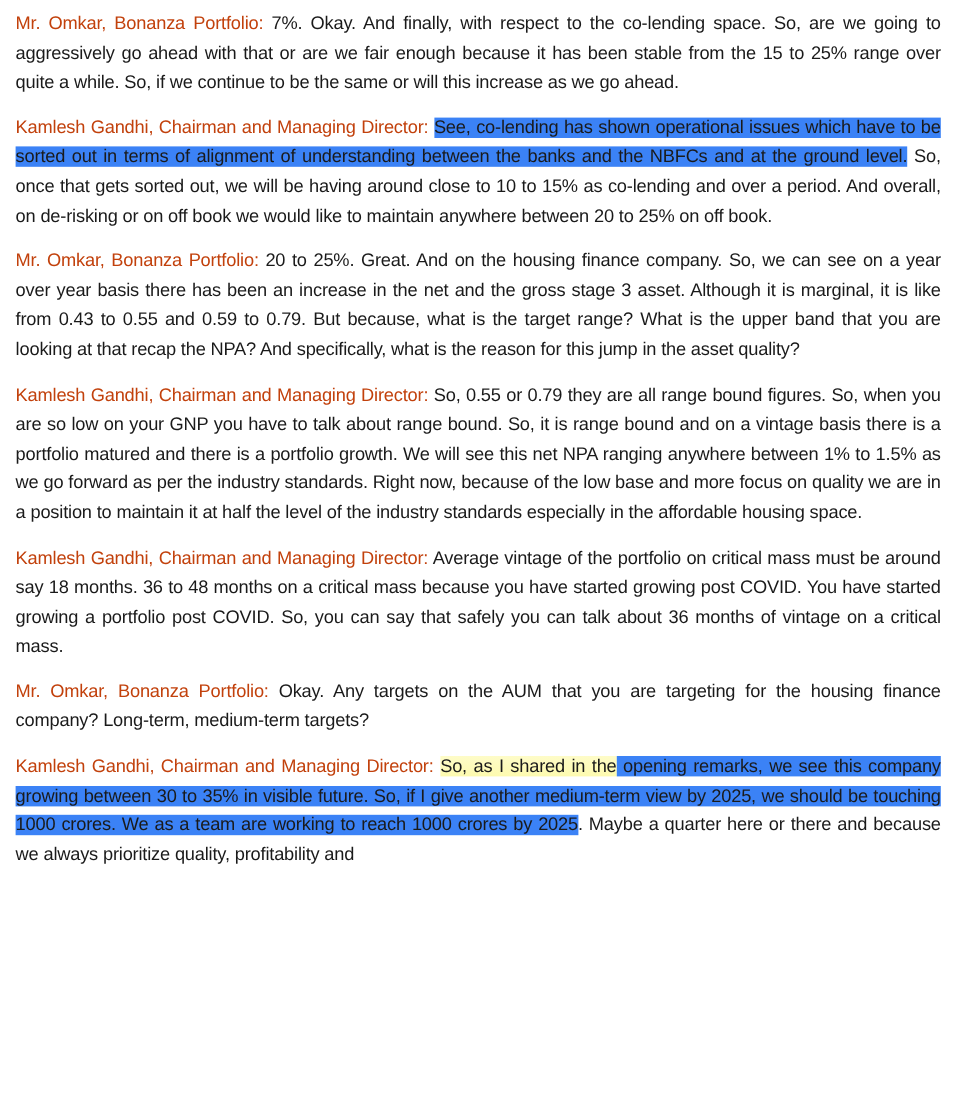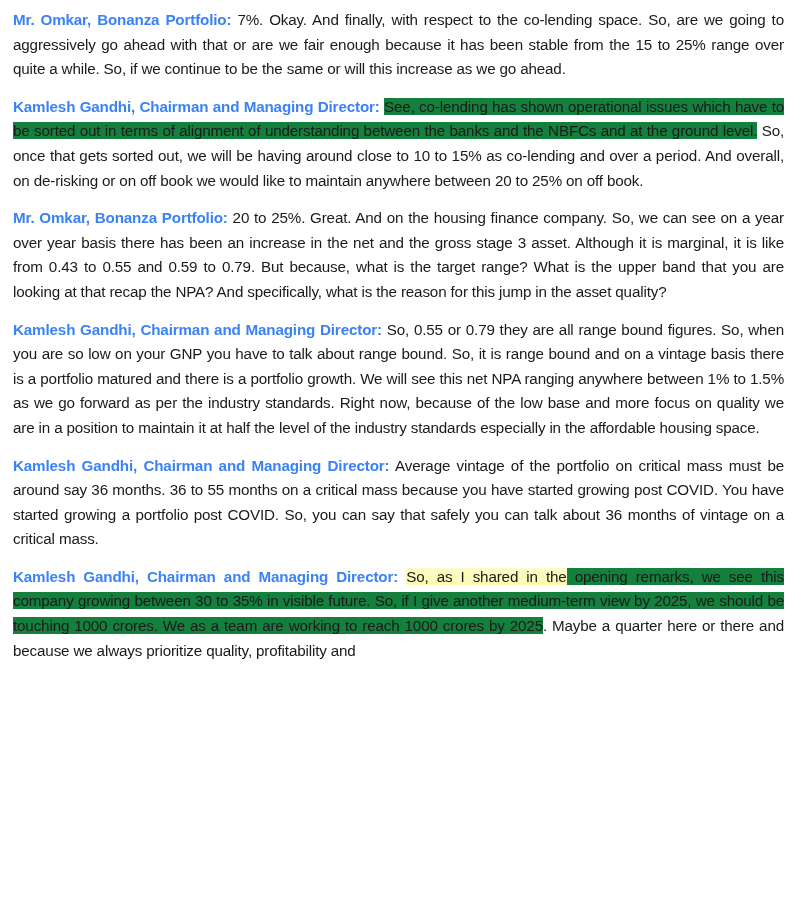--- a/index.html
+++ b/index.html
@@ -23,26 +23,26 @@
       line-height: 24.6px;
       color: #1a1a1a;
       letter-spacing: -0.15px;
     }
     .para {
       margin: 0 0 13px 0;
       text-align: justify;
       position: relative;
     }
     .speaker {
-      font-weight: bold;
-      color: #3b82f6;
+      font-weight: normal;
+      color: #c2410c;
       margin-top: 40px;
     }
     .hl {
-      background: #15803d;
+      background: #3b82f6;
     }
     .hl-soft {
       background: linear-gradient(180deg, rgba(253,249,155,0.55), rgba(253,249,155,0.8));
     }
   </style>
 </head>
 <body>
 
 <div class="page">
   <p class="para">
@@ -56,20 +56,23 @@
   <p class="para">
     <span class="speaker">Mr. Omkar, Bonanza Portfolio:</span><span> 20 to 25%. Great. And on the housing finance company. So, we can see on a year over year basis there has been an increase in the net and the gross stage 3 asset. Although it is marginal, it is like from 0.43 to 0.55 and 0.59 to 0.79. But because, what is the target range? What is the upper band that you are looking at that recap the NPA? And specifically, what is the reason for this jump in the asset quality?</span>
   </p>
 
   <p class="para">
     <span class="speaker">Kamlesh Gandhi, Chairman and Managing Director:</span><span> So, 0.55 or 0.79 they are all range bound figures. So, when you are so low on your GNP you have to talk about range bound. So, it is range bound and on a vintage basis there is a portfolio matured and there is a portfolio growth. We will see this net NPA ranging anywhere between 1% to 1.5% as we go forward as per the industry standards. Right now, because of the low base and more focus on quality we are in a position to maintain it at half the level of the industry standards especially in the affordable housing space.</span>
   </p>
 
 
   <p class="para">
-    <span class="speaker">Kamlesh Gandhi, Chairman and Managing Director:</span><span> Average vintage of the portfolio on critical mass must be around say 36 months. 36 to 55 months on a critical mass because you have started growing post COVID. You have started growing a portfolio post COVID. So, you can say that safely you can talk about 36 months of vintage on a critical mass.</span>
+    <span class="speaker">Kamlesh Gandhi, Chairman and Managing Director:</span><span> Average vintage of the portfolio on critical mass must be around say 18 months. 36 to 48 months on a critical mass because you have started growing post COVID. You have started growing a portfolio post COVID. So, you can say that safely you can talk about 36 months of vintage on a critical mass.</span>
   </p>
 
+  <p class="para">
+    <span class="speaker">Mr. Omkar, Bonanza Portfolio:</span><span> Okay. Any targets on the AUM that you are targeting for the housing finance company? Long-term, medium-term targets?</span>
+  </p>
 
   <p class="para">
     <span class="speaker">Kamlesh Gandhi, Chairman and Managing Director:</span><span> </span><span class="hl-soft">So, as I shared in the</span><span class="hl"> opening remarks, we see this company growing between 30 to 35% in visible future. So, if I give another medium-term view by 2025, we should be touching 1000 crores. We as a team are working to reach 1000 crores by 2025</span><span>. Maybe a quarter here or there and because we always prioritize quality, profitability and</span>
   </p>
 </div>
 
 </body></html>

